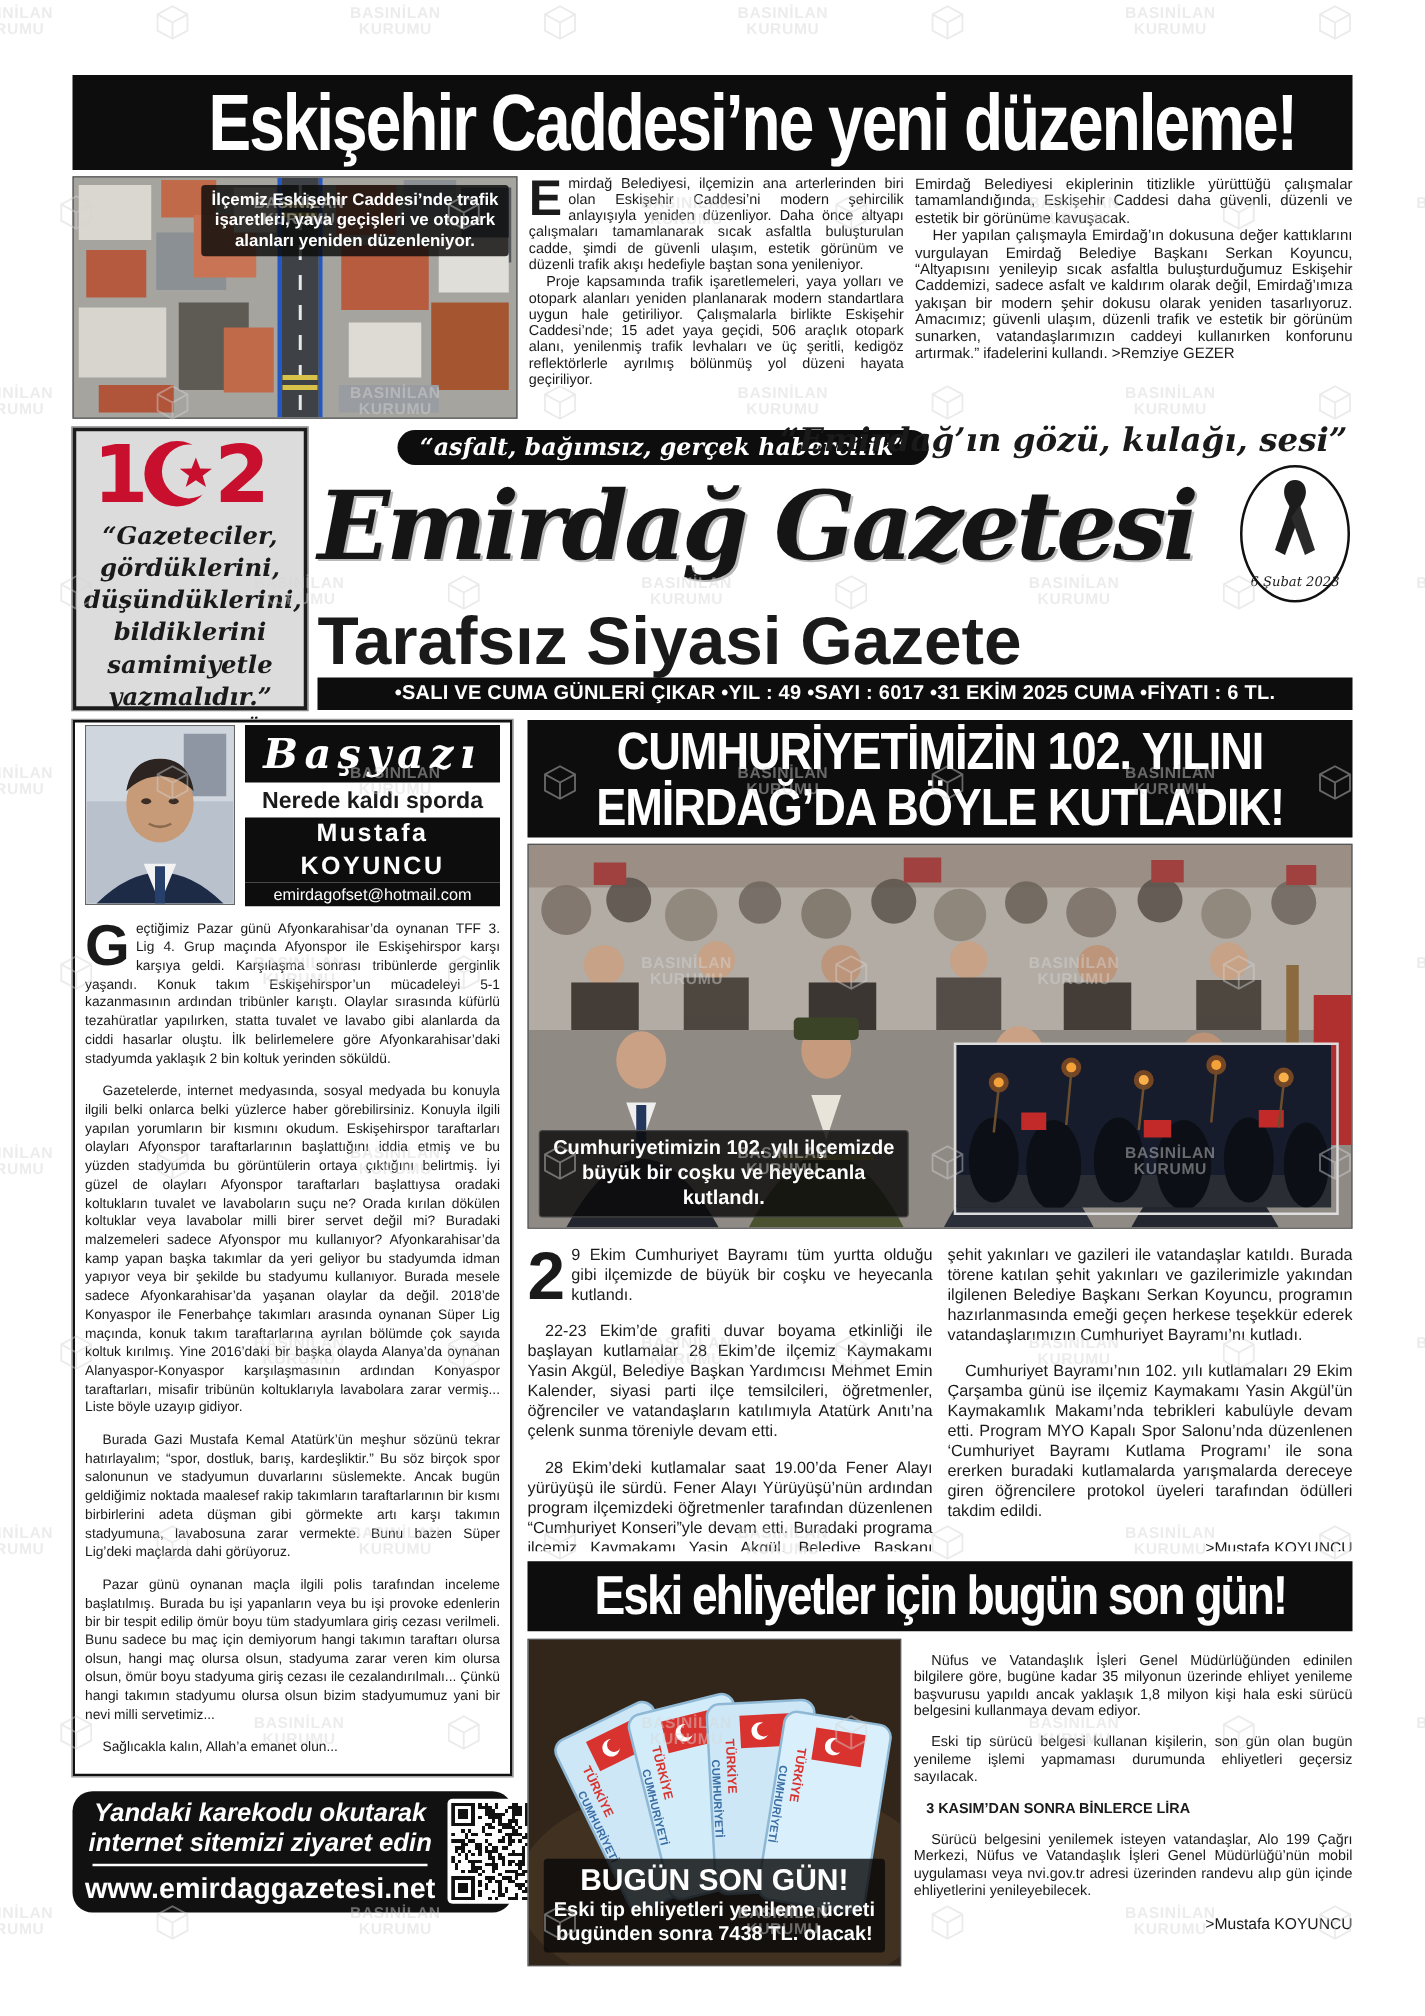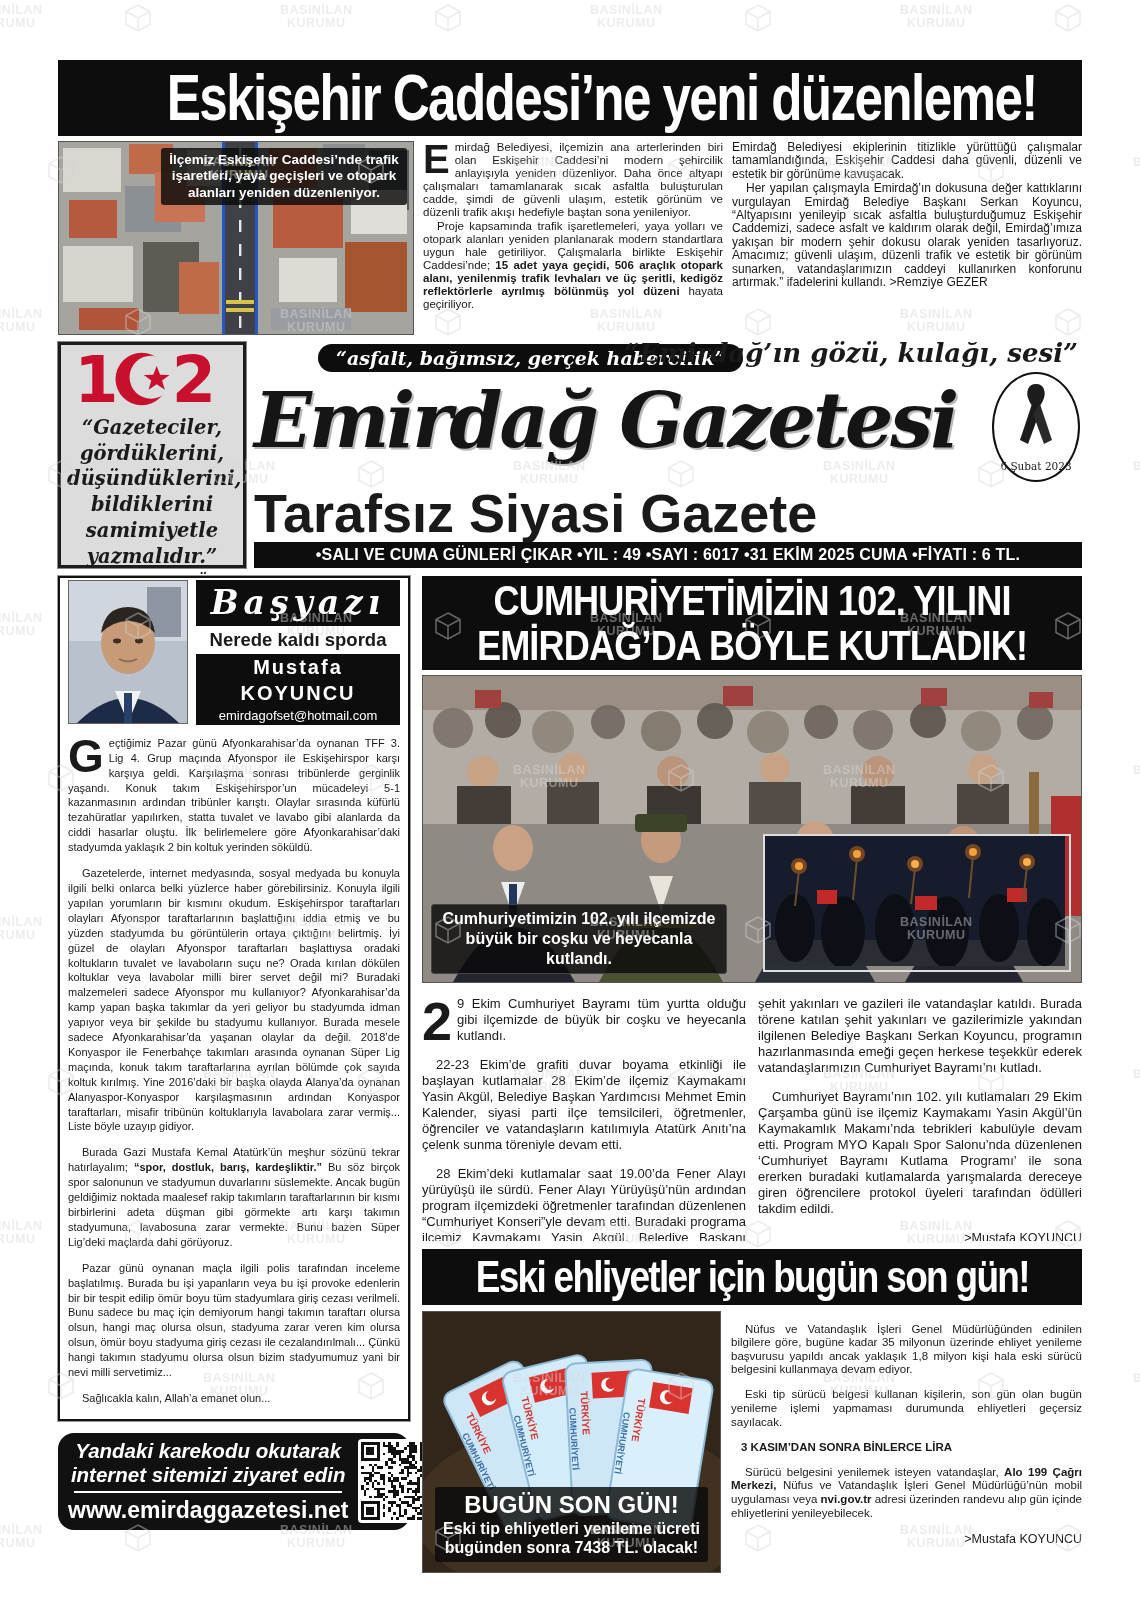--- a/index.html
+++ b/index.html
@@ -44,21 +44,21 @@
   .slogan-pill{position:absolute;left:64px;top:2px;background:#0d0d0d;color:#fff;
                border-radius:18px;padding:3px 18px;font-family:"DejaVu Serif",serif;
                font-style:italic;font-weight:bold;font-size:19px;}
   .slogan-script{position:absolute;right:4px;top:-4px;font-family:"DejaVu Serif",serif;
                  font-style:italic;font-weight:bold;font-size:26px;}
   .mast-title{position:absolute;left:0;top:34px;font-family:"DejaVu Serif",serif;
               font-style:italic;font-weight:bold;font-size:76px;letter-spacing:-3px;
               color:#151515;text-shadow:2px 2px 0 #b9b9b9;white-space:nowrap;}
   .ribbon-oval{position:absolute;right:2px;top:30px;width:84px;height:106px;
                border:2px solid #111;border-radius:50%;background:#fff;text-align:center;}
-  .ribbon-oval .rd{font-family:"DejaVu Serif",serif;font-size:10.5px;
+  .ribbon-oval .rd{font-family:"DejaVu Serif",serif;font-style:italic;font-size:10.5px;
                    position:absolute;bottom:8px;width:100%;text-align:center;}
   .mast-sub{height:58px;font-weight:bold;font-size:54px;line-height:58px;
             letter-spacing:0;white-space:nowrap;}
   .date-bar{background:#0d0d0d;color:#fff;font-weight:bold;font-size:16px;height:26px;
             line-height:26px;text-align:center;letter-spacing:.2px;white-space:nowrap;}
 
   
   .main-row{display:flex;gap:12px;align-items:flex-start;}
   .left-col{flex:none;width:352px;}
   .b-box{border:2px solid #111;outline:1px solid #999;box-sizing:border-box;
@@ -101,21 +101,21 @@
   .byline{text-align:right;font-size:12.5px;}
   .license-banner{height:56px;line-height:56px;margin-bottom:6px;}
   .license-banner .cond{font-size:44px;transform:scaleX(.84);}
   .license-row{display:flex;gap:10px;}
   .lic-photo{flex:none;width:297px;height:260px;}
   .lic-cap{left:12px;right:12px;bottom:10px;padding:5px 4px;}
   .lic-cap .t{font-size:24px;font-weight:bold;line-height:1.1;}
   .lic-cap .s{font-size:16px;font-weight:bold;line-height:1.2;}
   .lic-text{flex:1;font-size:11.5px;line-height:13.6px;text-align:justify;}
   .lic-text .sub{font-weight:bold;text-indent:10px;text-align:left;}
-  b,.bold{font-weight:bold;}
+  b,.bold{font-weight:normal;}
 </style>
 </head>
 <body>
 
 <div class="page">
   <div class="wm-layer" id="wm">
       <div class="wm-cell" style="left: -30px; top: 4px;">
         <div>BASINİLAN</div>
         <div>KURUMU</div>
       </div>

